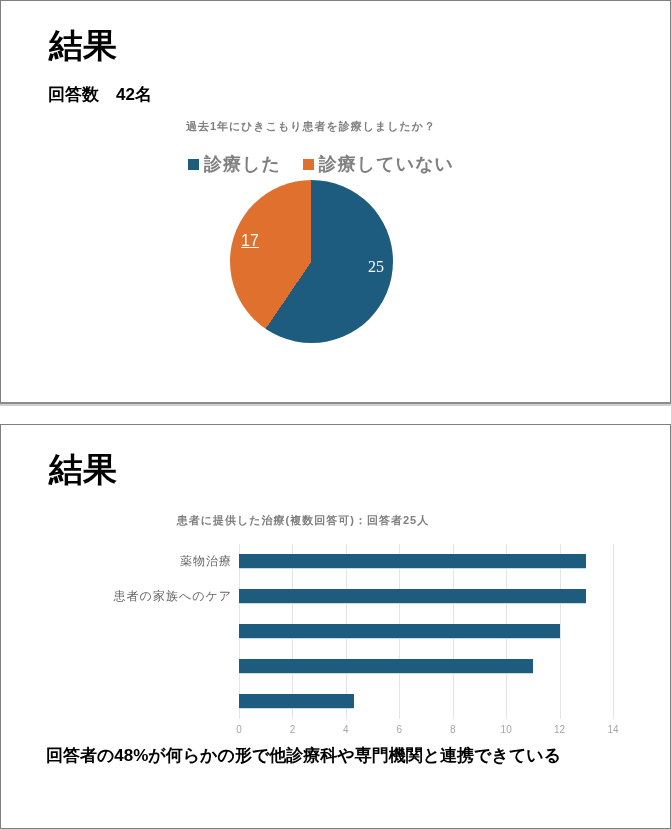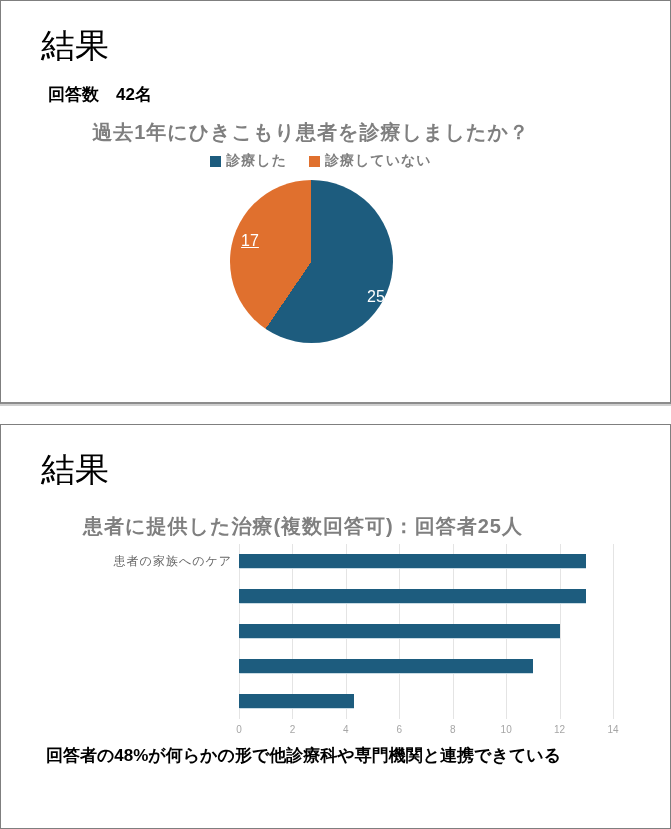--- a/index.html
+++ b/index.html
@@ -10,45 +10,45 @@
     color:#000;
   }
   .slide {
     position:absolute; left:0; width:671px; background:#ffffff;
     border:1px solid #7f7f7f; overflow:hidden;
   }
   #slide1 { top:0; height:404px; border-bottom:2px solid #8c8c8c; box-shadow:0 2px 0 #cfcfcf; }
   #slide2 { top:424px; height:405px; }
 
   .slide-title {
-    position:absolute; left:40px; top:26px;
-    font-size:34px; font-weight:normal; line-height:1.1; color:#000;
+    position:absolute; left:48px; top:26px;
+    font-size:34px; font-weight:bold; line-height:1.1; color:#000;
   }
   .respondents {
     position:absolute; left:47px; top:85px;
     font-size:17px; font-weight:bold; line-height:1.1;
   }
   .chart-title {
     position:absolute; top:118px; left:0; width:620px;
-    text-align:center; font-size:20px; font-weight:bold; color:#7f7f7f;
+    text-align:center; font-size:11px; font-weight:bold; color:#7f7f7f;
     letter-spacing:1px;
   }
   
   .legend {
     position:absolute; top:151px; left:0; width:640px;
     display:flex; justify-content:center; align-items:center; gap:22px;
   }
-  .legend-item { display:flex; align-items:center; gap:5px; font-size:14px; color:#7f7f7f; font-weight:bold; letter-spacing:1px; }
+  .legend-item { display:flex; align-items:center; gap:5px; font-size:18px; color:#7f7f7f; font-weight:bold; letter-spacing:1px; }
   .swatch { width:11px; height:11px; display:inline-block; }
   .pie {
     position:absolute; left:229px; top:179px; width:163px; height:163px;
     border-radius:50%;
   }
   .pie-val { position:absolute; color:#ffffff; font-size:16px; transform:translate(-50%,-50%); }
-  .pie-val-a { left:146px; top:117px; }
+  .pie-val-a { left:146px; top:87px;font-family:Liberation Serif, serif; }
   .pie-val-b { left:20px;  top:61px;text-decoration:underline;  }
 
   
   #slide2 .chart-title { width:604px; top:88px; }
   .plot {
     position:absolute; left:238px; top:119px; width:374px; height:175px;
   }
   .gridline { position:absolute; top:0; bottom:0; width:1px; background:#e4e4e4; }
   .bars { position:absolute; left:238px; top:119px; width:374px; height:175px; }
   .bar-row { height:35px; display:flex; align-items:center; }
@@ -100,20 +100,21 @@
       <div class="gridline" style="left: 0%;"></div>
       <div class="gridline" style="left: 14.2857%;"></div>
       <div class="gridline" style="left: 28.5714%;"></div>
       <div class="gridline" style="left: 42.8571%;"></div>
       <div class="gridline" style="left: 57.1429%;"></div>
       <div class="gridline" style="left: 71.4286%;"></div>
       <div class="gridline" style="left: 85.7143%;"></div>
       <div class="gridline" style="left: 100%;"></div>
     </div>
   <div class="cat-labels" id="cat-labels">
+      <div class="cat-label">薬物治療</div>
       <div class="cat-label">患者の家族へのケア</div>
     </div>
   <div class="bars" id="bars">
       <div class="bar-row">
         <div class="bar" style="width: 92.8571%; background: rgb(29, 92, 126);"></div>
       </div>
       <div class="bar-row">
         <div class="bar" style="width: 92.8571%; background: rgb(29, 92, 126);"></div>
       </div>
       <div class="bar-row">

